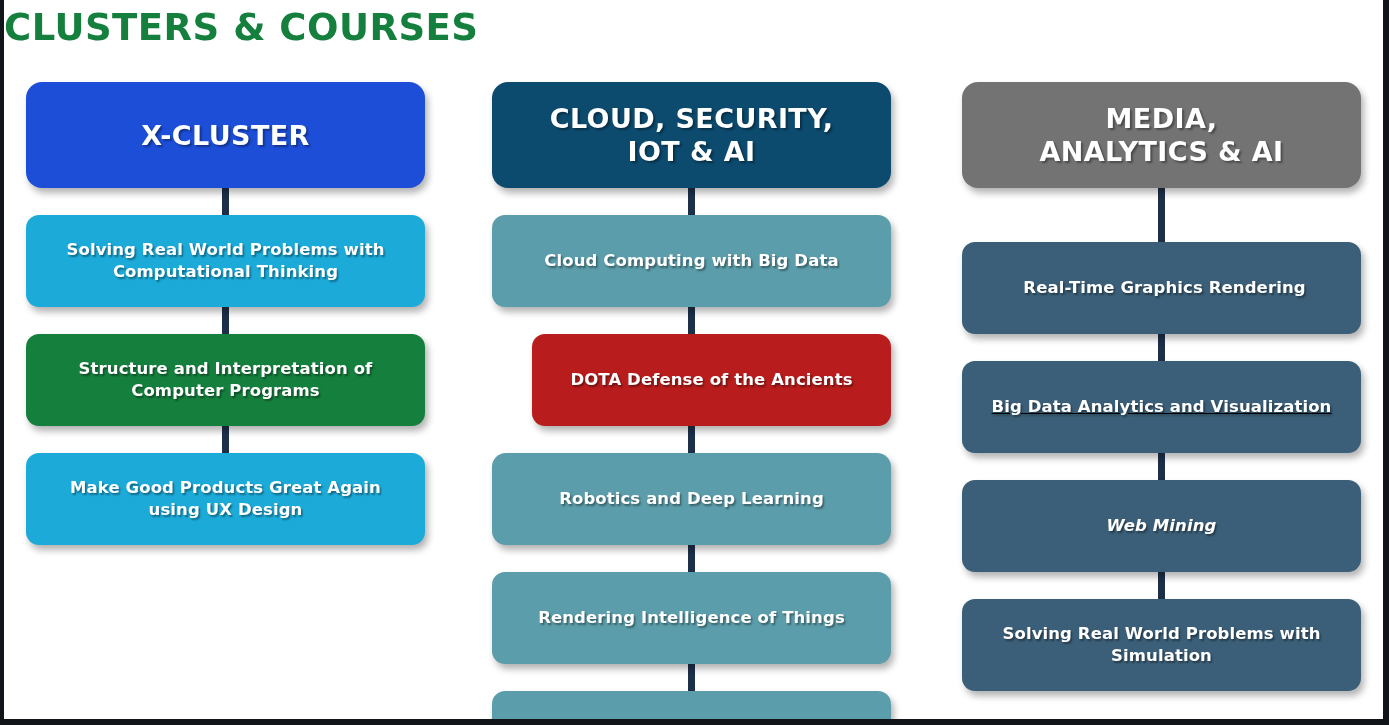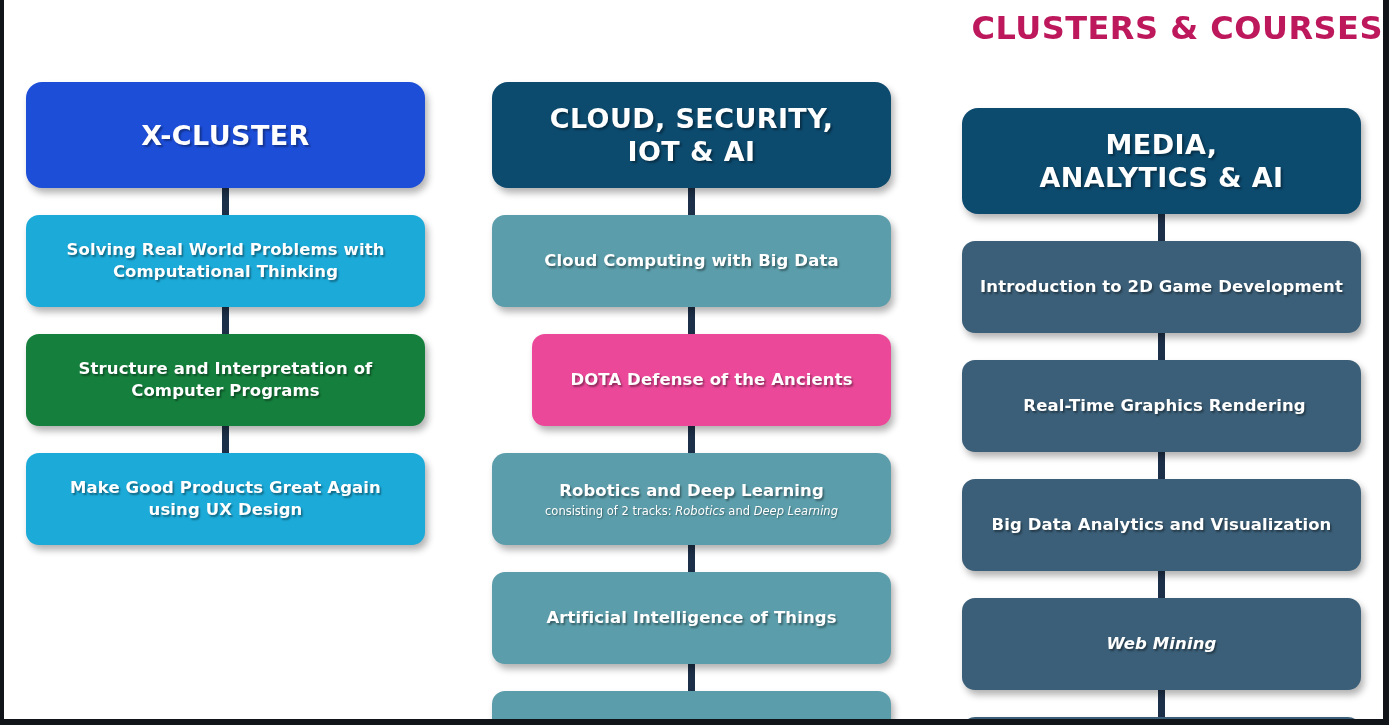--- a/index.html
+++ b/index.html
@@ -23,26 +23,26 @@
     border-bottom: 6px solid #111418;
     overflow: hidden;
   }
 
   
   .page-title {
     position: absolute;
     top: 2px;
     left: 0;
     width: 1379px;
-    text-align: right;
-    font-family: "DejaVu Sans", "Liberation Sans", sans-serif;
-    font-size: 32px;
+    text-align: left;
+    font-family: "DejaVu Sans", "Liberation Sans", sans-serif;
+    font-size: 37px;
     font-weight: bold;
     letter-spacing: 0.5px;
-    color: #be185d;
+    color: #15803d;
     line-height: 52px;
     white-space: nowrap;
   }
 
   
   .columns {
     position: absolute;
     top: 82px;
     left: 0;
     width: 1379px;
@@ -155,50 +155,46 @@
       <div class="column col-1">
         <div class="header-card" style="background: #0c4a6e;">
           <div class="header-label">CLOUD, SECURITY,
 IOT &amp; AI</div>
         </div>
         <div class="connector"></div>
         <div class="course-card" style="background: rgb(91, 157, 170);">
           <div class="course-label">Cloud Computing with Big Data</div>
         </div>
         <div class="connector"></div>
-        <div class="course-card" style="background: #ec4899; margin-left: 40px;">
+        <div class="course-card" style="background: #b91c1c; margin-left: 40px;">
           <div class="course-label">DOTA Defense of the Ancients</div>
         </div>
         <div class="connector"></div>
         <div class="course-card" style="background: rgb(91, 157, 170); border-radius: 14px;">
           <div class="course-label">Robotics and Deep Learning</div>
-          <div class="course-sub"><span>consisting of 2 tracks: </span><span class="it">Robotics</span><span> and </span><span class="it">Deep Learning</span></div>
         </div>
         <div class="connector"></div>
         <div class="course-card" style="background: rgb(91, 157, 170);">
-          <div class="course-label">Artificial Intelligence of Things</div>
+          <div class="course-label">Rendering Intelligence of Things</div>
         </div>
         <div class="connector"></div>
         <div class="course-card" style="background: rgb(91, 157, 170);"></div>
       </div>
       <div class="column col-2">
-        <div class="header-card" style="background: #0c4a6e; margin-top: 26px;">
+        <div class="header-card" style="background: #737373;">
           <div class="header-label">MEDIA,
 ANALYTICS &amp; AI</div>
         </div>
         <div class="connector"></div>
-        <div class="course-card" style="background: rgb(59, 95, 120);">
-          <div class="course-label">Introduction to 2D Game Development</div>
-        </div>
         <div class="connector"></div>
         <div class="course-card" style="background: rgb(59, 95, 120); padding-left: 20px;">
           <div class="course-label">Real-Time Graphics Rendering</div>
         </div>
         <div class="connector"></div>
-        <div class="course-card" style="background: rgb(59, 95, 120);">
+        <div class="course-card" style="background: rgb(59, 95, 120); text-decoration: underline;">
           <div class="course-label">Big Data Analytics and Visualization</div>
         </div>
         <div class="connector"></div>
         <div class="course-card" style="background: rgb(59, 95, 120); font-style: italic;">
           <div class="course-label">Web Mining</div>
         </div>
         <div class="connector"></div>
         <div class="course-card" style="background: rgb(59, 95, 120);">
           <div class="course-label">Solving Real World Problems with
 Simulation</div>

